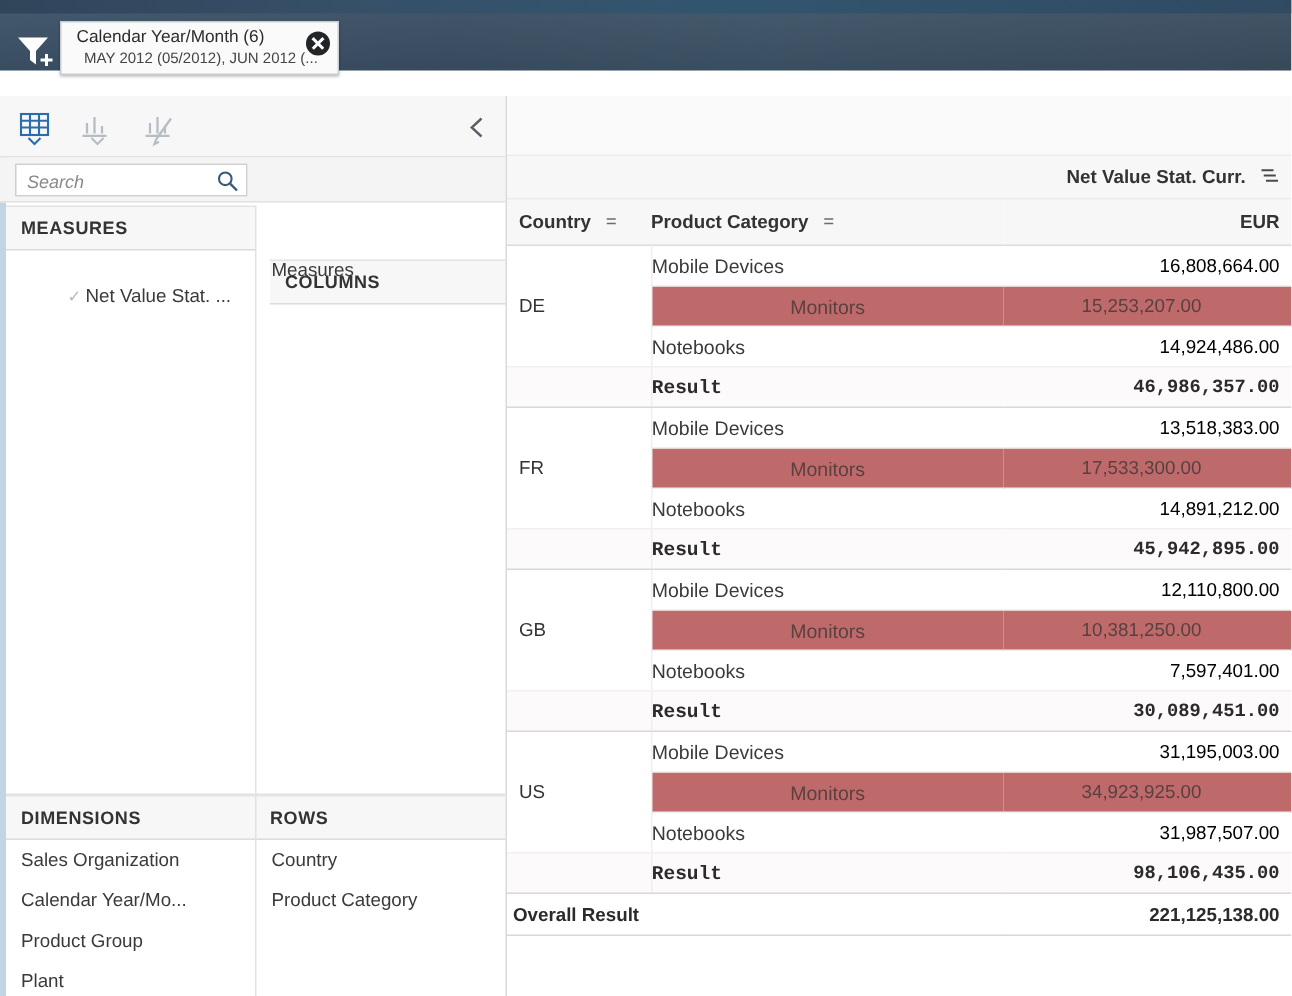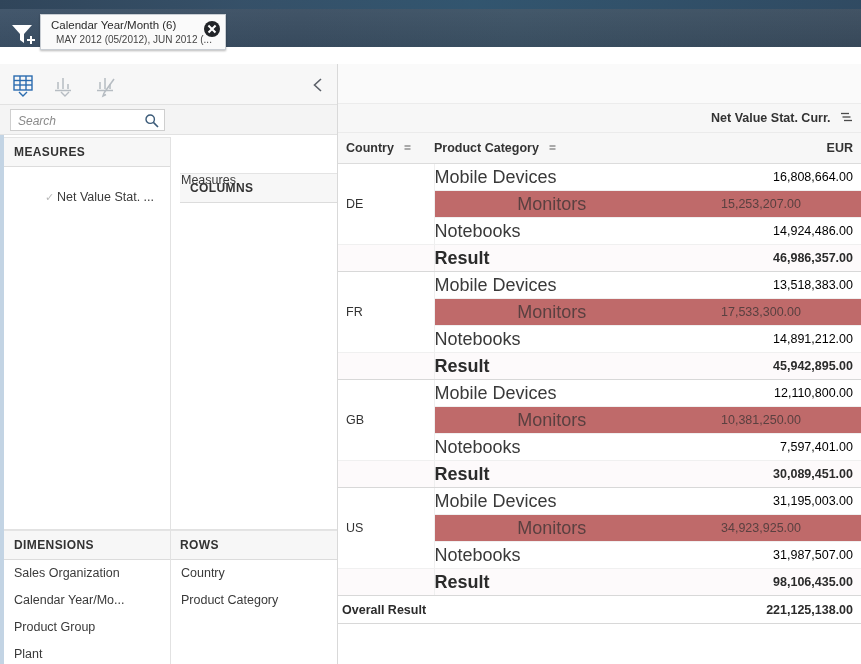--- a/index.html
+++ b/index.html
@@ -225,38 +225,38 @@
     vertical-align: 0px; margin-left: 6px;
   }
 
   .drow td { height: 26px; border-bottom: 1px solid #f0f0f0; }
   .drow .c-country {
     color: #333; font-size: 12.5px;
     padding-left: 8px;
     border-right: 1px solid #efefef;
   }
   .drow .c-cat {
-    color: #3a3a3a; font-size: 18px; padding-left: 0px; margin-top: 24px;
+    color: #3a3a3a; font-size: 13px; padding-left: 0px; margin-top: 24px;
   }
   .drow .c-val {
     color: #000000; font-size: 12.5px;
     text-align: right; padding-right: 8px;
   }
   .drow.hl .c-cat, .drow.hl .c-val {
     background: #bf6a6a;
     color: #5a4040;
     text-align: center;
   }
   .drow.result td {
     background: #fdfafb;
     font-weight: bold; color: #2b2b2b;
     border-bottom: 1px solid #e6e6e6;
     border-top: 1px solid #f2f2f2;
   }
-  .drow.groupend td { border-bottom: 1px solid #d8d8d8; }
+  .drow.groupend td { border-bottom: 1px solid #d8d8d8; font-family: Liberation Mono, monospace; }
   .drow.overall td {
     background: #ffffff;
     font-weight: bold; color: #2b2b2b;
     border-bottom: 1px solid #d8d8d8;
     border-top: 1px solid #d8d8d8;
     height: 27px;
   }
   .drow.overall .c-country { padding-left: 4px; border-right: 0; }
 </style>
 </head>

